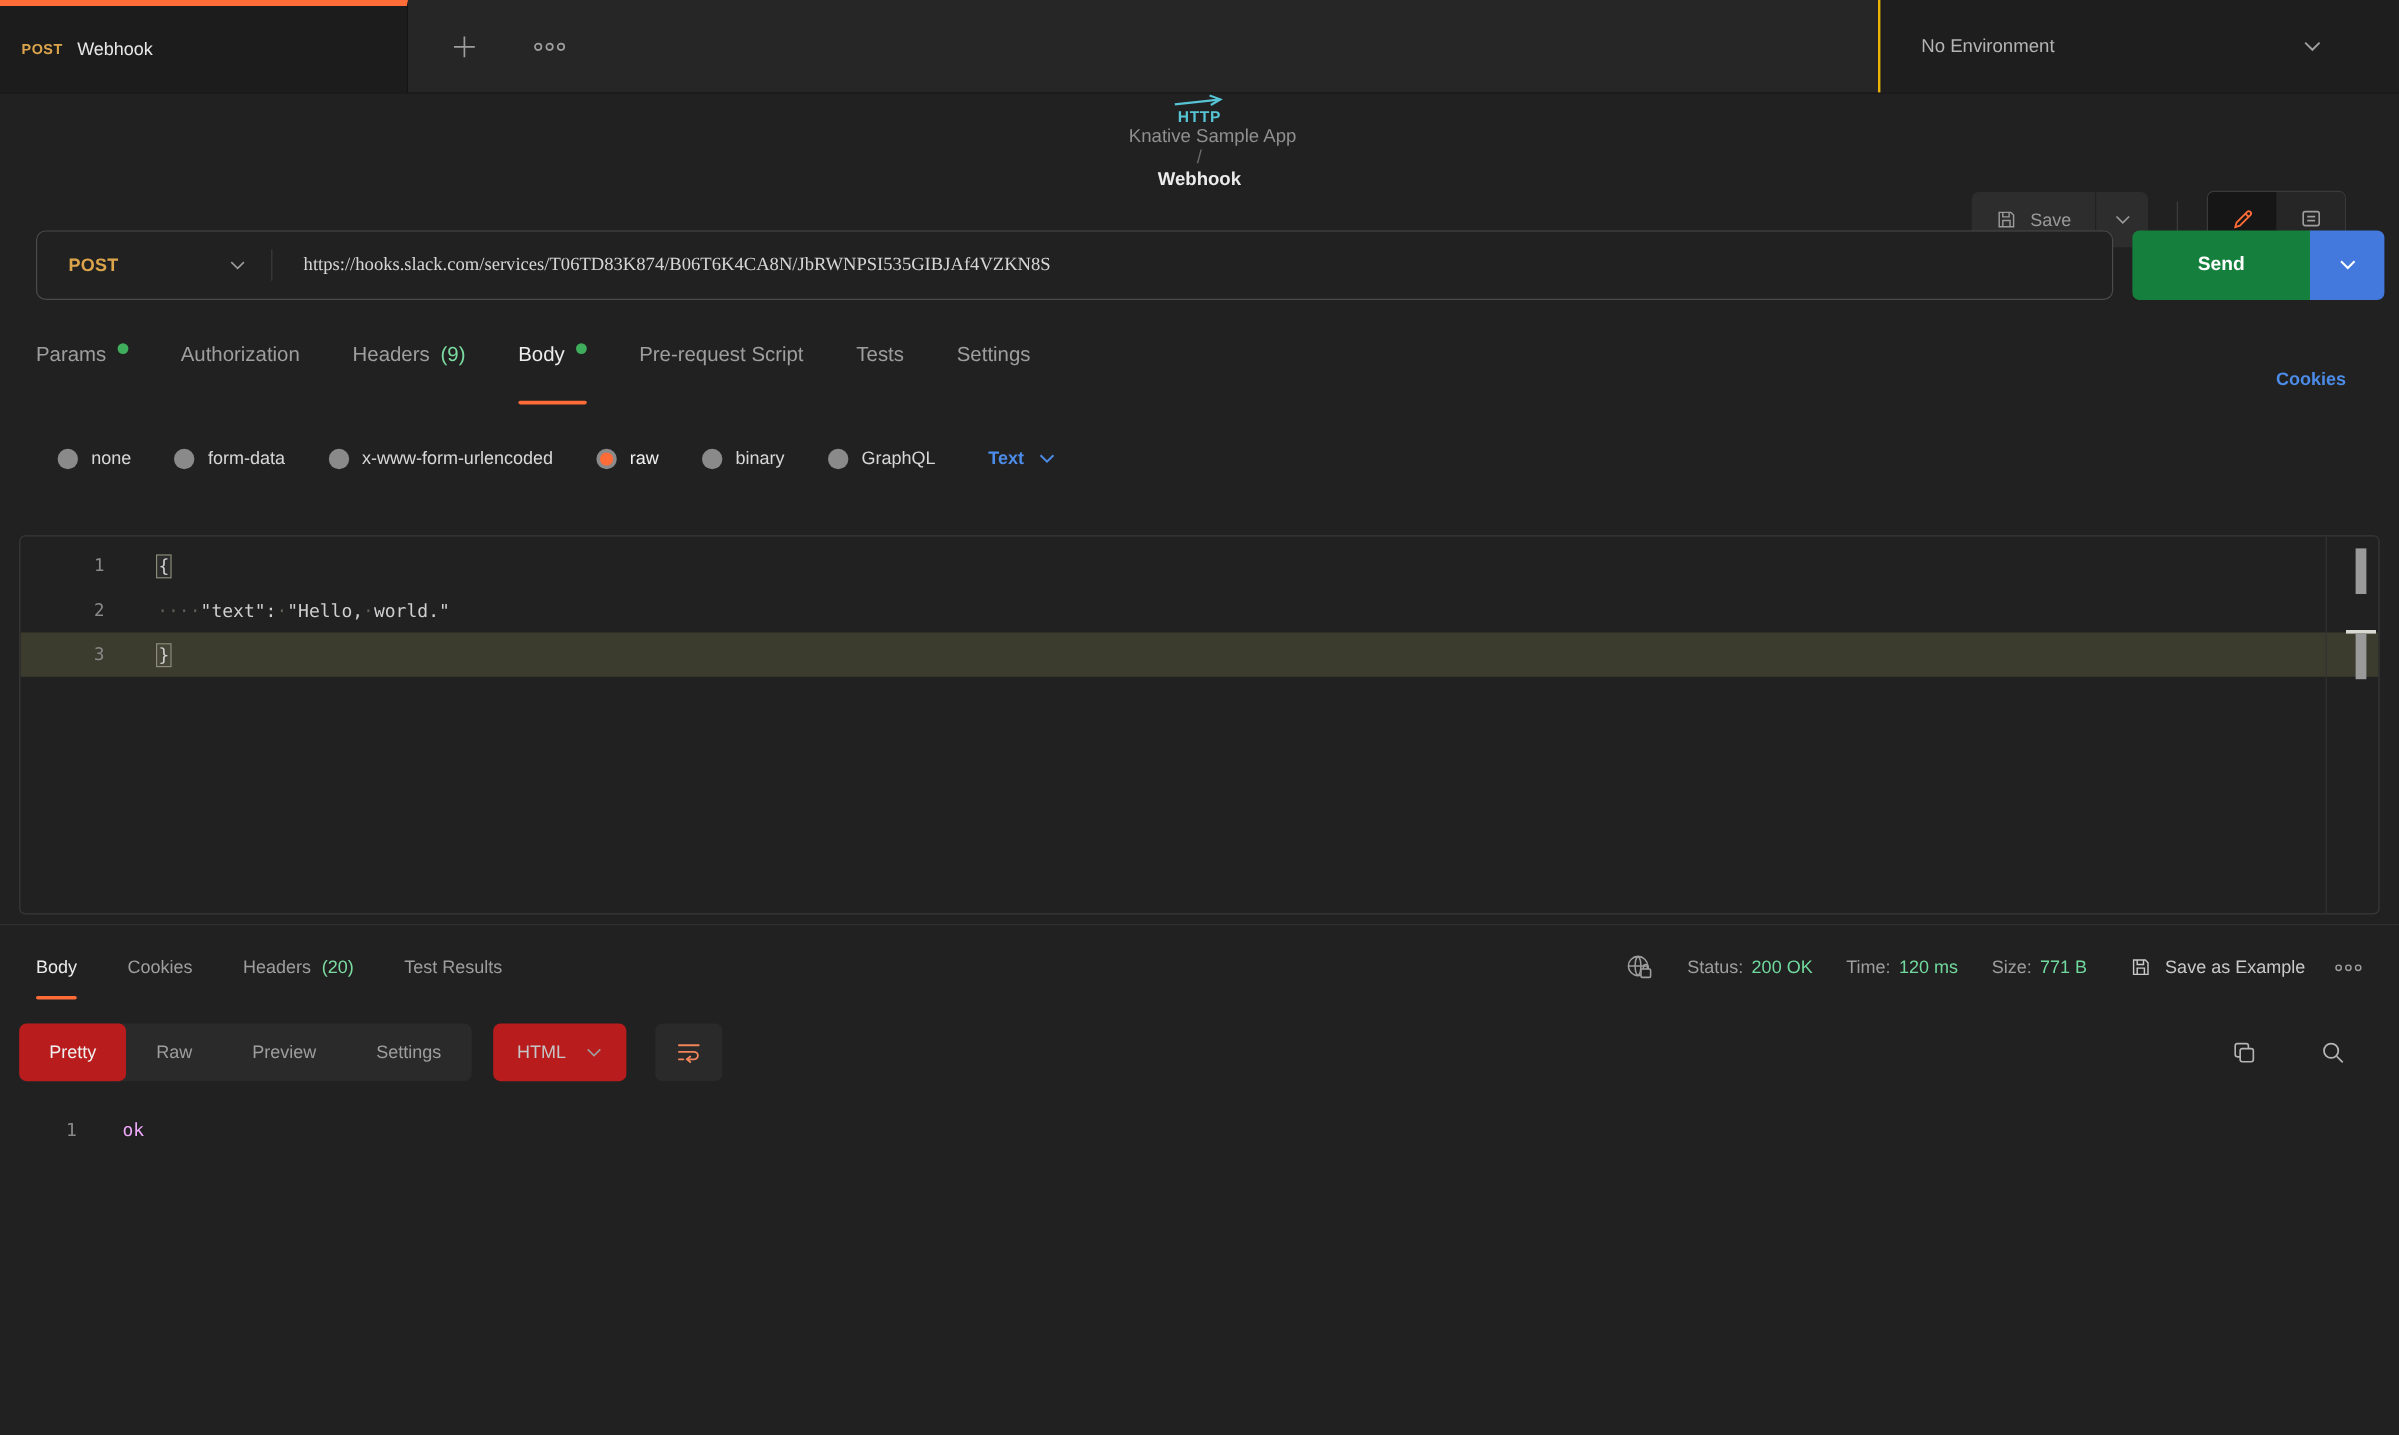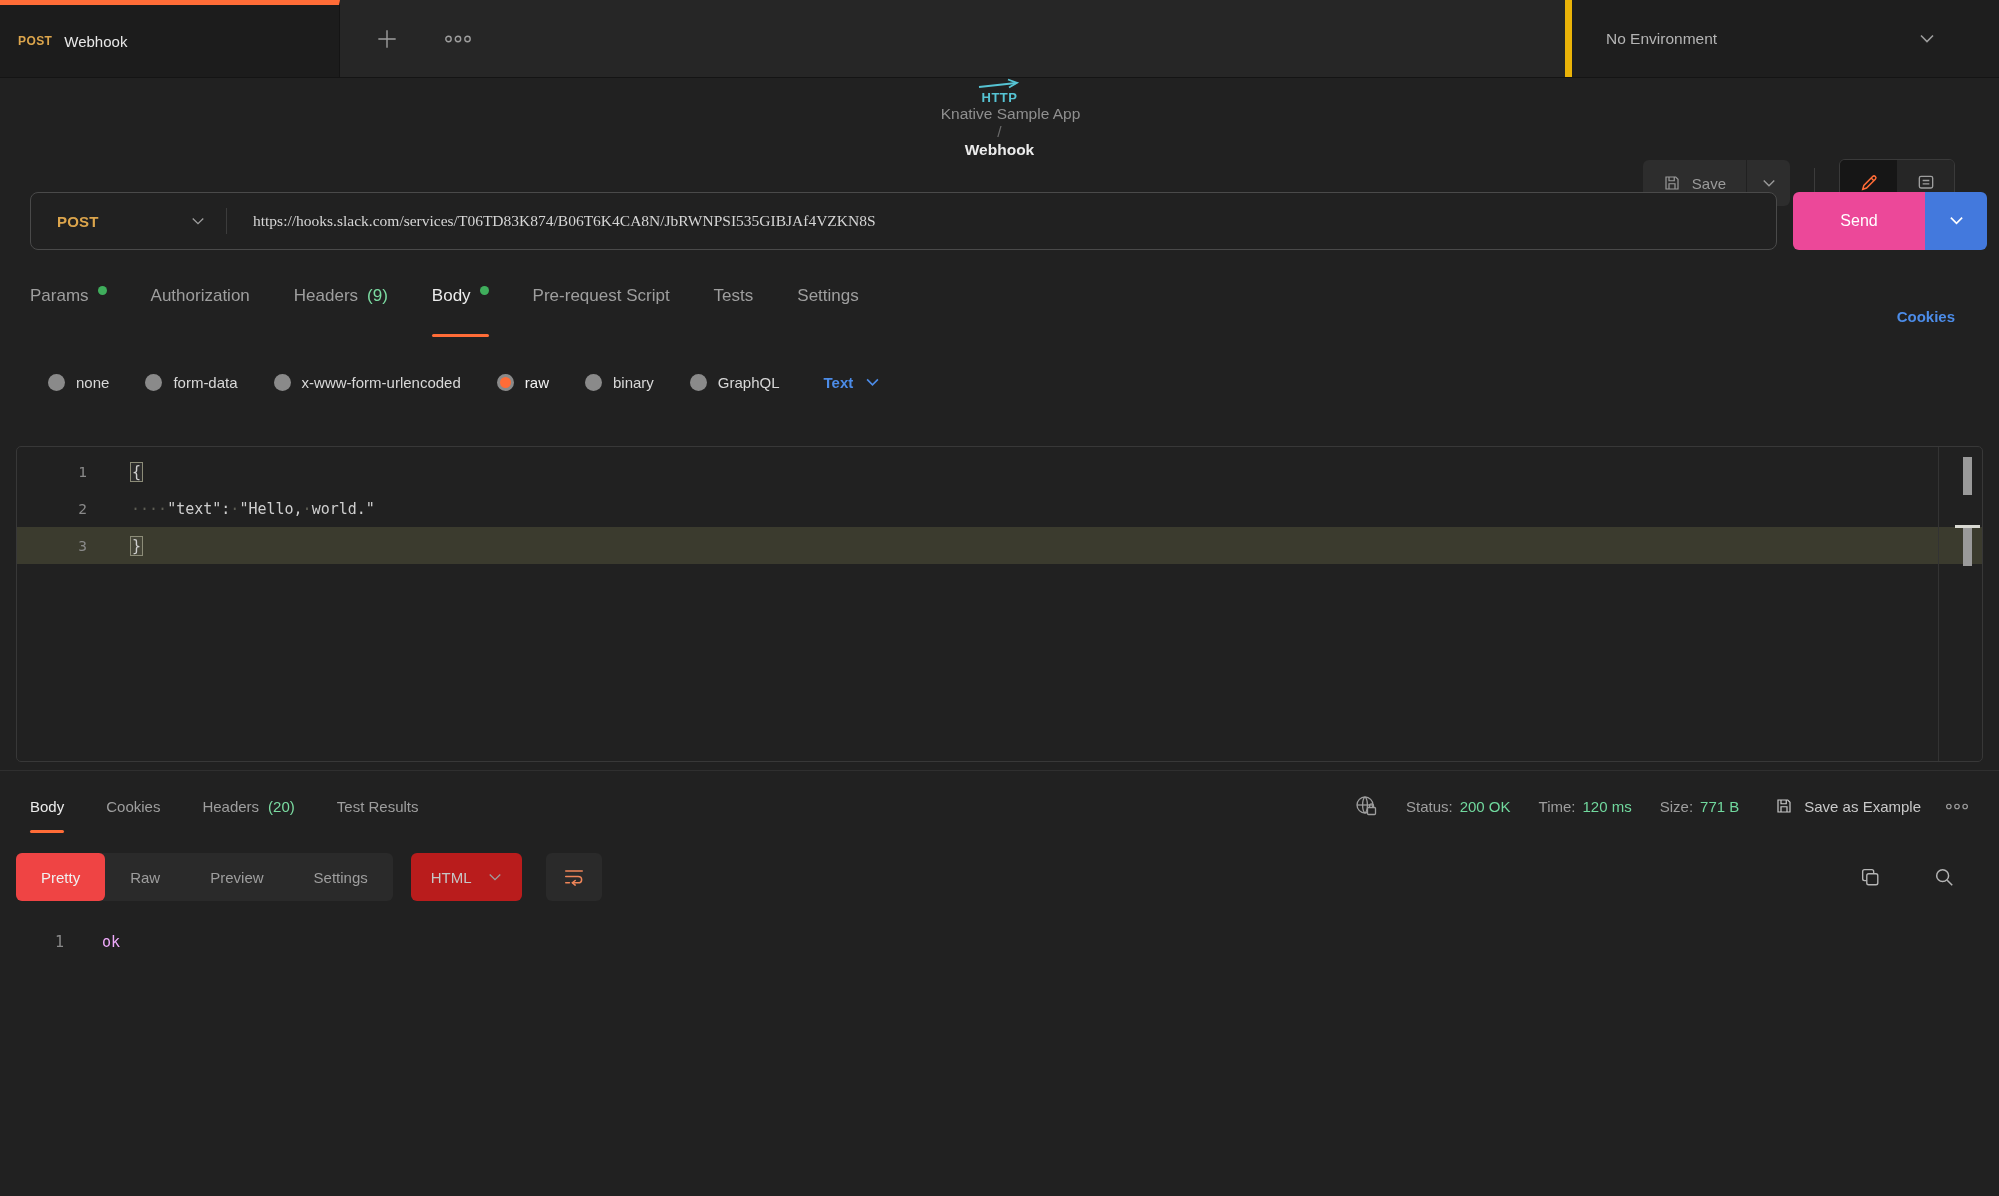--- a/index.html
+++ b/index.html
@@ -18,21 +18,21 @@
   .tabstrip { height:78px; background:#262626; display:flex; align-items:stretch; border-bottom:1px solid #141414; }
   .req-tab-item {
     width:340px; background:#1c1c1c; border-top:5px solid #ff6c37; border-right:1px solid #141414;
     display:flex; align-items:center; padding-left:18px; gap:12px;
   }
   .req-tab-item .method { color:#dca54c; font-size:12px; font-weight:700; letter-spacing:.4px; }
   .req-tab-item .title { color:#e8e8e8; font-size:15px; }
   .strip-actions { display:flex; align-items:center; gap:44px; padding-left:34px; flex:1; }
   .icon-btn { display:flex; align-items:center; justify-content:center; cursor:pointer; }
   .env-section {
-    width:434px; background:#1e1e1e; border-left:7px solid #eab308;
+    width:434px; background:#1e1e1e; border-left:2px solid #eab308;
     display:flex; align-items:center; justify-content:space-between; padding:0 64px 0 34px;
   }
   .env-label { color:#b4b4b4; font-size:15.5px; }
 
   
   .crumb-row { height:86px; display:flex; align-items:center; padding:0 44px;flex-direction:column; }
   .http-badge { display:flex; flex-direction:column; align-items:center; width:50px; }
   .http-badge .txt { color:#56c4d4; font-weight:700; font-size:13px; letter-spacing:.5px; margin-top:1px; }
   .crumb-collection { color:#8f8f8f; margin-left:22px; font-size:15.5px; }
   .crumb-sep { color:#6b6b6b; margin:0 12px; font-size:15.5px; }
@@ -47,21 +47,21 @@
   .btn-comment { width:57px; height:46px; background:#262626; display:flex; align-items:center; justify-content:center; }
 
   
   .url-row { display:flex; align-items:center; margin:28px 12px 0 30px; gap:16px; height:58px; }
   .url-box { flex:1; height:58px; border:1px solid #4a4a4a; border-radius:8px; display:flex; align-items:center; background:#212121; overflow:hidden; }
   .method-select { width:196px; height:100%; display:flex; align-items:center; justify-content:space-between; padding:0 22px 0 26px; position:relative; cursor:pointer; }
   .method-select::after { content:""; position:absolute; right:0; top:15px; bottom:15px; width:1px; background:#3c3c3c; }
   .method-label { color:#dca54c; font-weight:700; font-size:15px; letter-spacing:.2px; }
   .url-text { padding-left:26px; color:#d6d6d6; font-size:15.5px; white-space:nowrap;font-family:Liberation Serif, serif; }
   .send-group { display:flex; height:58px; flex:none; }
-  .send-main { width:132px; background:#ec4899; color:#ffffff; font-weight:400; font-size:16px; border-radius:6px 0 0 6px; display:flex; align-items:center; justify-content:center; cursor:pointer; }
+  .send-main { width:148px; background:#15803d; color:#ffffff; font-weight:700; font-size:16px; border-radius:6px 0 0 6px; display:flex; align-items:center; justify-content:center; cursor:pointer; }
   .send-chev { width:62px; background:#4379dd; border-radius:0 6px 6px 0; display:flex; align-items:center; justify-content:center; cursor:pointer; }
 
   
   .req-tabs-row { display:flex; align-items:center; padding:0 44px 0 30px; margin-top:36px; height:60px; }
   .req-tab { position:relative; display:flex; align-items:flex-start; gap:9px; color:#9e9e9e; font-size:17px; margin-right:44px; height:100%; cursor:pointer; }
   .req-tab .count { color:#7bdba1; }
   .req-tab .mod-dot { width:9px; height:9px; border-radius:50%; background:#3fae5c; }
   .req-tab.active { color:#ececec; }
   .req-tab.active::after { content:""; position:absolute; left:0; right:0; bottom:9px; height:3px; background:#ff6c37; border-radius:2px; }
   .cookies-link { margin-left:auto; color:#4c8ce8; font-weight:700; font-size:15px; cursor:pointer; }
@@ -98,21 +98,21 @@
   .resp-tab.active::after { content:""; position:absolute; left:0; right:0; bottom:8px; height:3px; background:#ff6c37; border-radius:2px; }
   .resp-meta { margin-left:auto; display:flex; align-items:center; gap:14px; }
   .meta-pair { display:flex; align-items:center; gap:7px; margin-left:14px; }
   .meta-label { color:#9e9e9e; font-size:15px; }
   .meta-value { color:#71d99e; font-size:15px; }
   .save-example { display:flex; align-items:center; gap:11px; color:#c9c9c9; font-size:15px; margin-left:22px; cursor:pointer; }
 
   .view-row { display:flex; align-items:center; margin-top:12px; padding:0 44px 0 16px; height:48px; }
   .segmented { display:flex; background:#2a2a2a; border-radius:6px; height:48px; }
   .seg { padding:0 25px; display:flex; align-items:center; color:#9e9e9e; font-size:15px; cursor:pointer; border-radius:6px; }
-  .seg.active { background:#ef4444; color:#f0f0f0; }
+  .seg.active { background:#b91c1c; color:#f0f0f0; }
   .format-select { margin-left:18px; height:48px; background:#b91c1c; border-radius:6px; display:flex; align-items:center; gap:16px; padding:0 20px; color:#c6c6c6; font-size:15px; cursor:pointer; }
   .wrap-btn { margin-left:24px; width:56px; height:48px; background:#2a2a2a; border-radius:6px; display:flex; align-items:center; justify-content:center; cursor:pointer; }
   .view-right { margin-left:auto; display:flex; align-items:center; gap:52px; }
 
   .resp-body-line { display:flex; align-items:center; margin-top:32px; font-family:"DejaVu Sans Mono", monospace; font-size:15px; }
   .resp-gutter { width:64px; text-align:right; color:#8a8a8a; flex:none; }
   .resp-text { padding-left:38px; color:#f0abfc; }
 </style>
 </head>
 <body>

